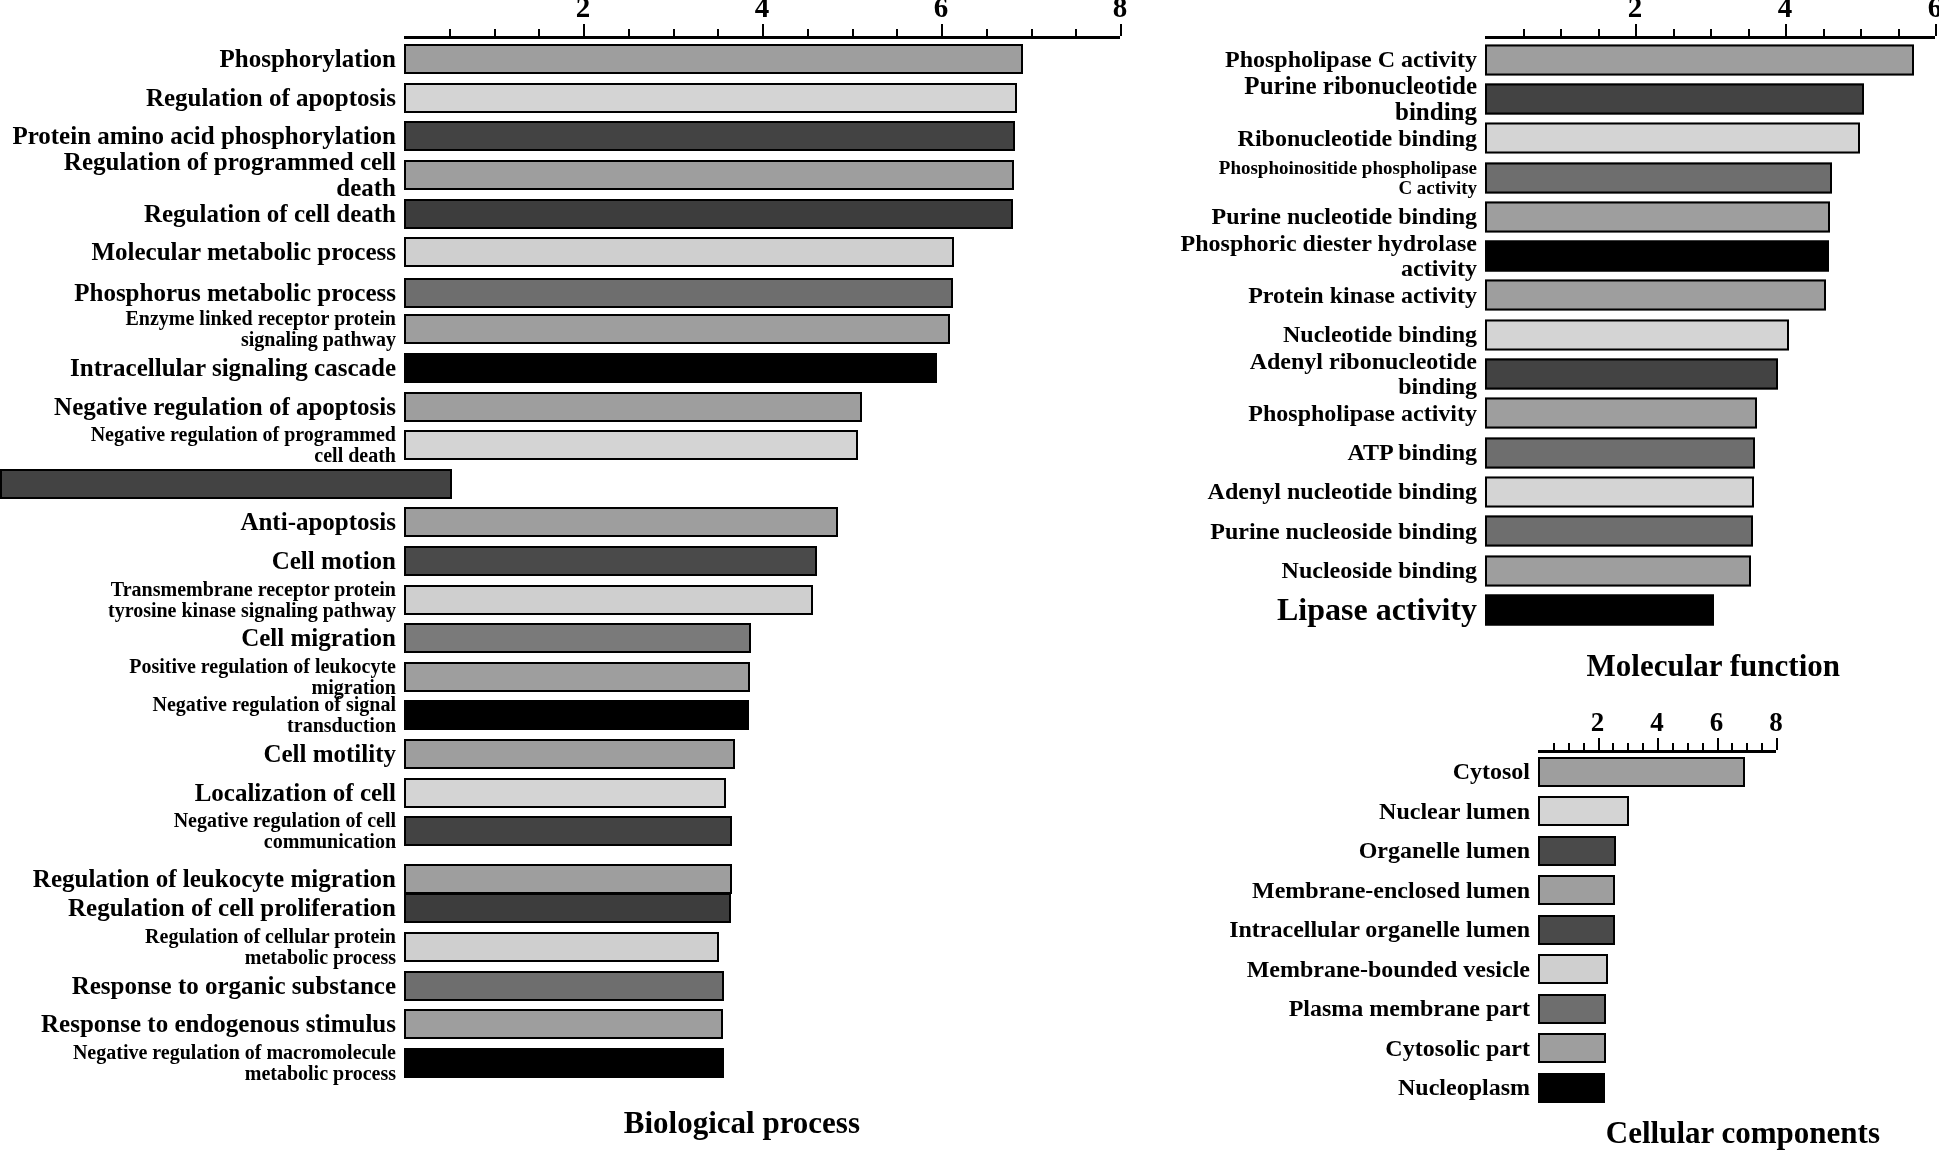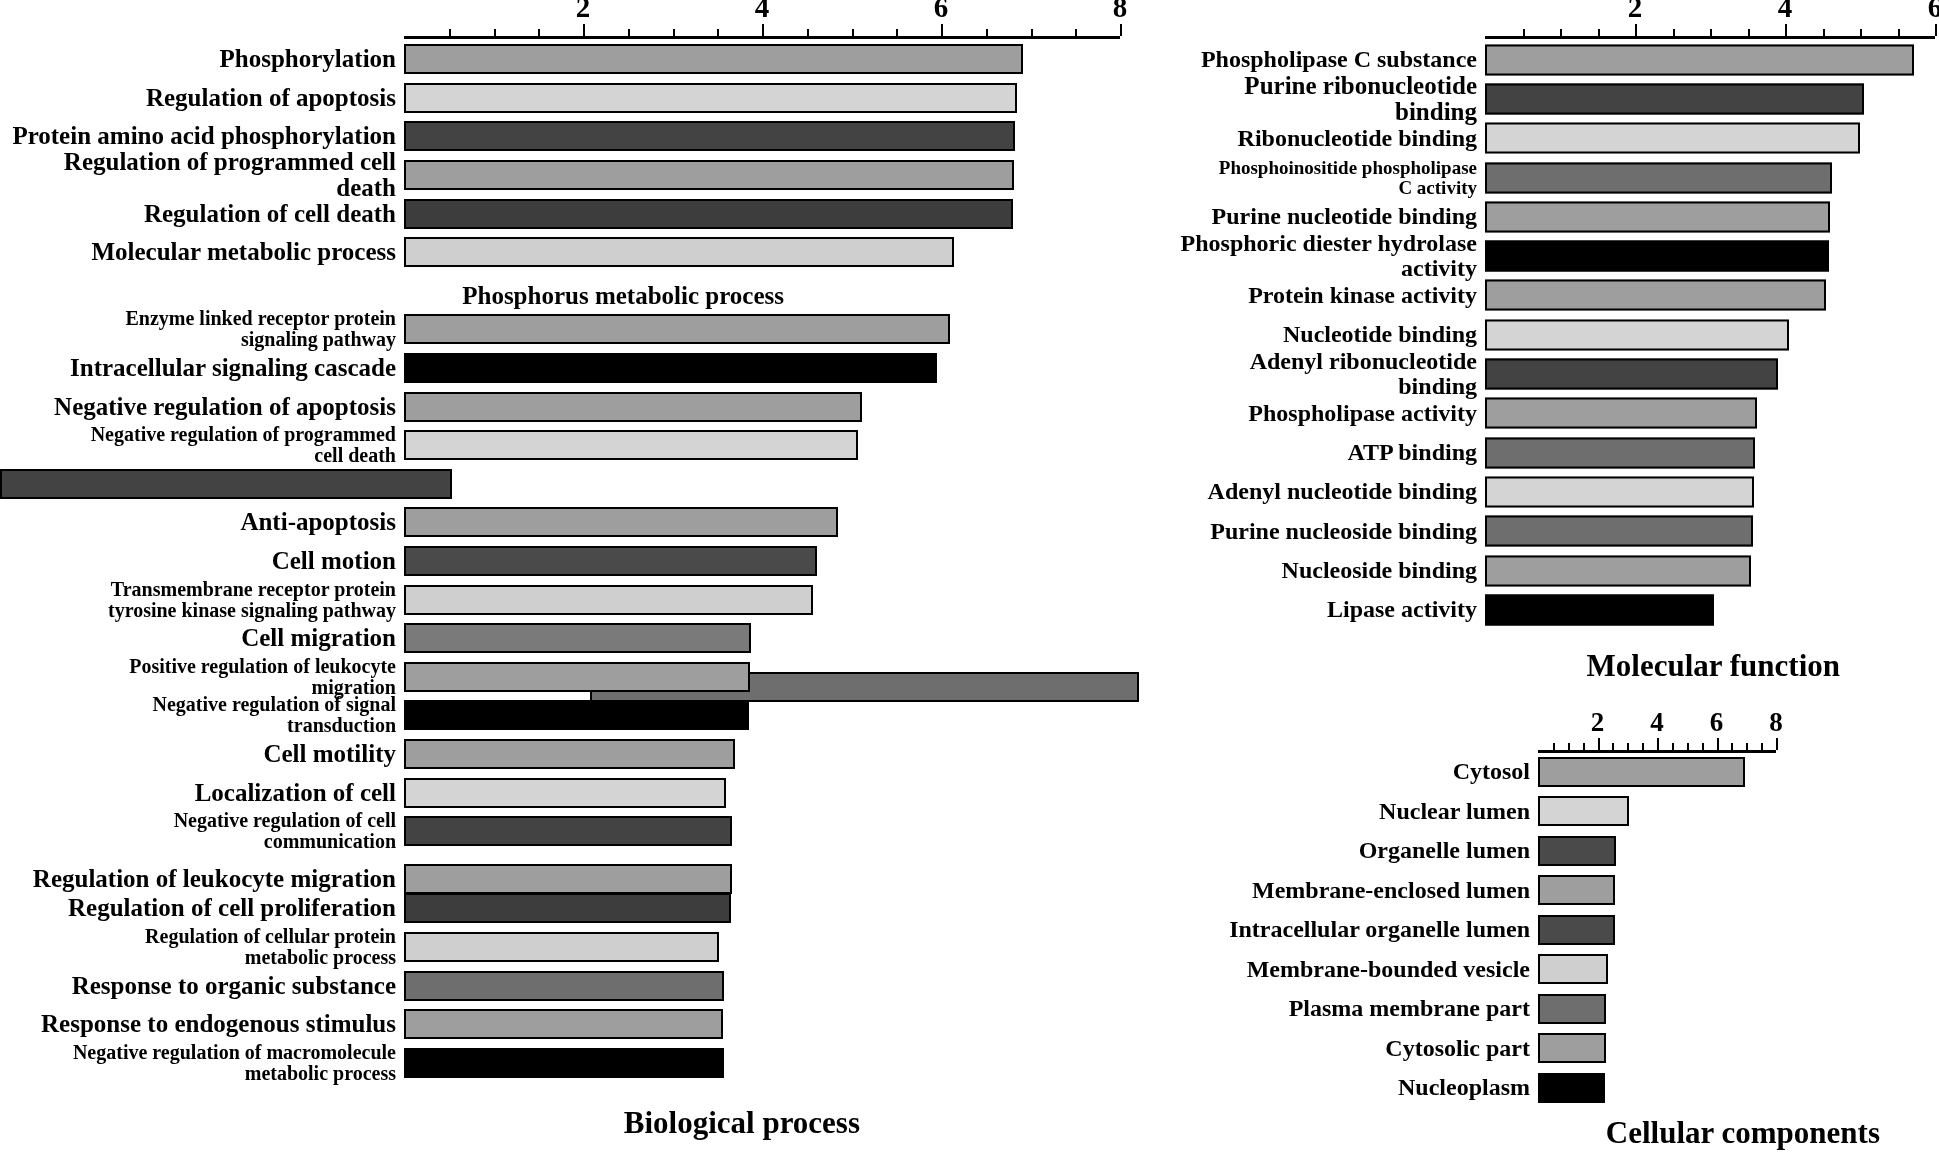--- a/index.html
+++ b/index.html
@@ -172,21 +172,21 @@
           <div class="barwrap">
             <div class="bar" style="width: 608.6px; height: 30px; background: rgb(61, 61, 61);"></div>
           </div>
         </div>
         <div class="row" style="top: 193px; height: 38.6px;">
           <div class="label" style="width: 404px; flex: 0 0 404px; font-size: 25px;">Molecular metabolic process</div>
           <div class="barwrap">
             <div class="bar" style="width: 550.425px; height: 30px; background: rgb(207, 207, 207);"></div>
           </div>
         </div>
-        <div class="row" style="top: 243px; height: 38.6px; flex-direction: column;">
+        <div class="row" style="top: 234px; height: 38.6px;">
           <div class="label" style="width: 404px; flex: 0 0 404px; font-size: 25px;">Phosphorus metabolic process</div>
           <div class="barwrap">
             <div class="bar" style="width: 548.635px; height: 30px; background: rgb(110, 110, 110);"></div>
           </div>
         </div>
         <div class="row" style="top: 270.2px; height: 38.6px;">
           <div class="label" style="width: 404px; flex: 0 0 404px; font-size: 20px;">Enzyme linked receptor protein
 signaling pathway</div>
           <div class="barwrap">
             <div class="bar" style="width: 545.95px; height: 30px; background: rgb(158, 158, 158);"></div>
@@ -331,21 +331,21 @@
         <div class="tick minor" style="left: 337.5px;"></div>
         <div class="tick minor" style="left: 375px;"></div>
         <div class="tick minor" style="left: 412.5px;"></div>
         <div class="tick major" style="left: 450px;"></div>
         <div class="ticklabel" style="left: 150px;">2</div>
         <div class="ticklabel" style="left: 300px;">4</div>
         <div class="ticklabel" style="left: 450px;">6</div>
       </div>
     <div class="rows" id="mf-rows" style="top:40px; left:0px; width:759px;">
         <div class="row" style="top: 0px; height: 39.3px;">
-          <div class="label" style="width: 305px; flex: 0 0 305px; font-size: 24px;">Phospholipase C substance</div>
+          <div class="label" style="width: 305px; flex: 0 0 305px; font-size: 24px;">Phospholipase C activity</div>
           <div class="barwrap">
             <div class="bar" style="width: 429px; height: 31px; background: rgb(158, 158, 158);"></div>
           </div>
         </div>
         <div class="row" style="top: 39.3px; height: 39.3px;">
           <div class="label" style="width: 305px; flex: 0 0 305px; font-size: 25px;">Purine ribonucleotide binding</div>
           <div class="barwrap">
             <div class="bar" style="width: 378.75px; height: 31px; background: rgb(67, 67, 67);"></div>
           </div>
         </div>
@@ -416,21 +416,21 @@
             <div class="bar" style="width: 267.75px; height: 31px; background: rgb(110, 110, 110);"></div>
           </div>
         </div>
         <div class="row" style="top: 510.9px; height: 39.3px;">
           <div class="label" style="width: 305px; flex: 0 0 305px; font-size: 24px;">Nucleoside binding</div>
           <div class="barwrap">
             <div class="bar" style="width: 266.25px; height: 31px; background: rgb(158, 158, 158);"></div>
           </div>
         </div>
         <div class="row" style="top: 550.2px; height: 39.3px;">
-          <div class="label" style="width: 305px; flex: 0 0 305px; font-size: 24px;">Lipase activity</div>
+          <div class="label" style="width: 305px; flex: 0 0 305px; font-size: 32px;">Lipase activity</div>
           <div class="barwrap">
             <div class="bar" style="width: 228.75px; height: 31px; background: rgb(0, 0, 0);"></div>
           </div>
         </div>
       </div>
   </div>
   <div class="caption" style="left:180px; top:648px; width:480px;">Molecular function</div>
 </div>
 
 <div class="panel" id="cc-panel">

